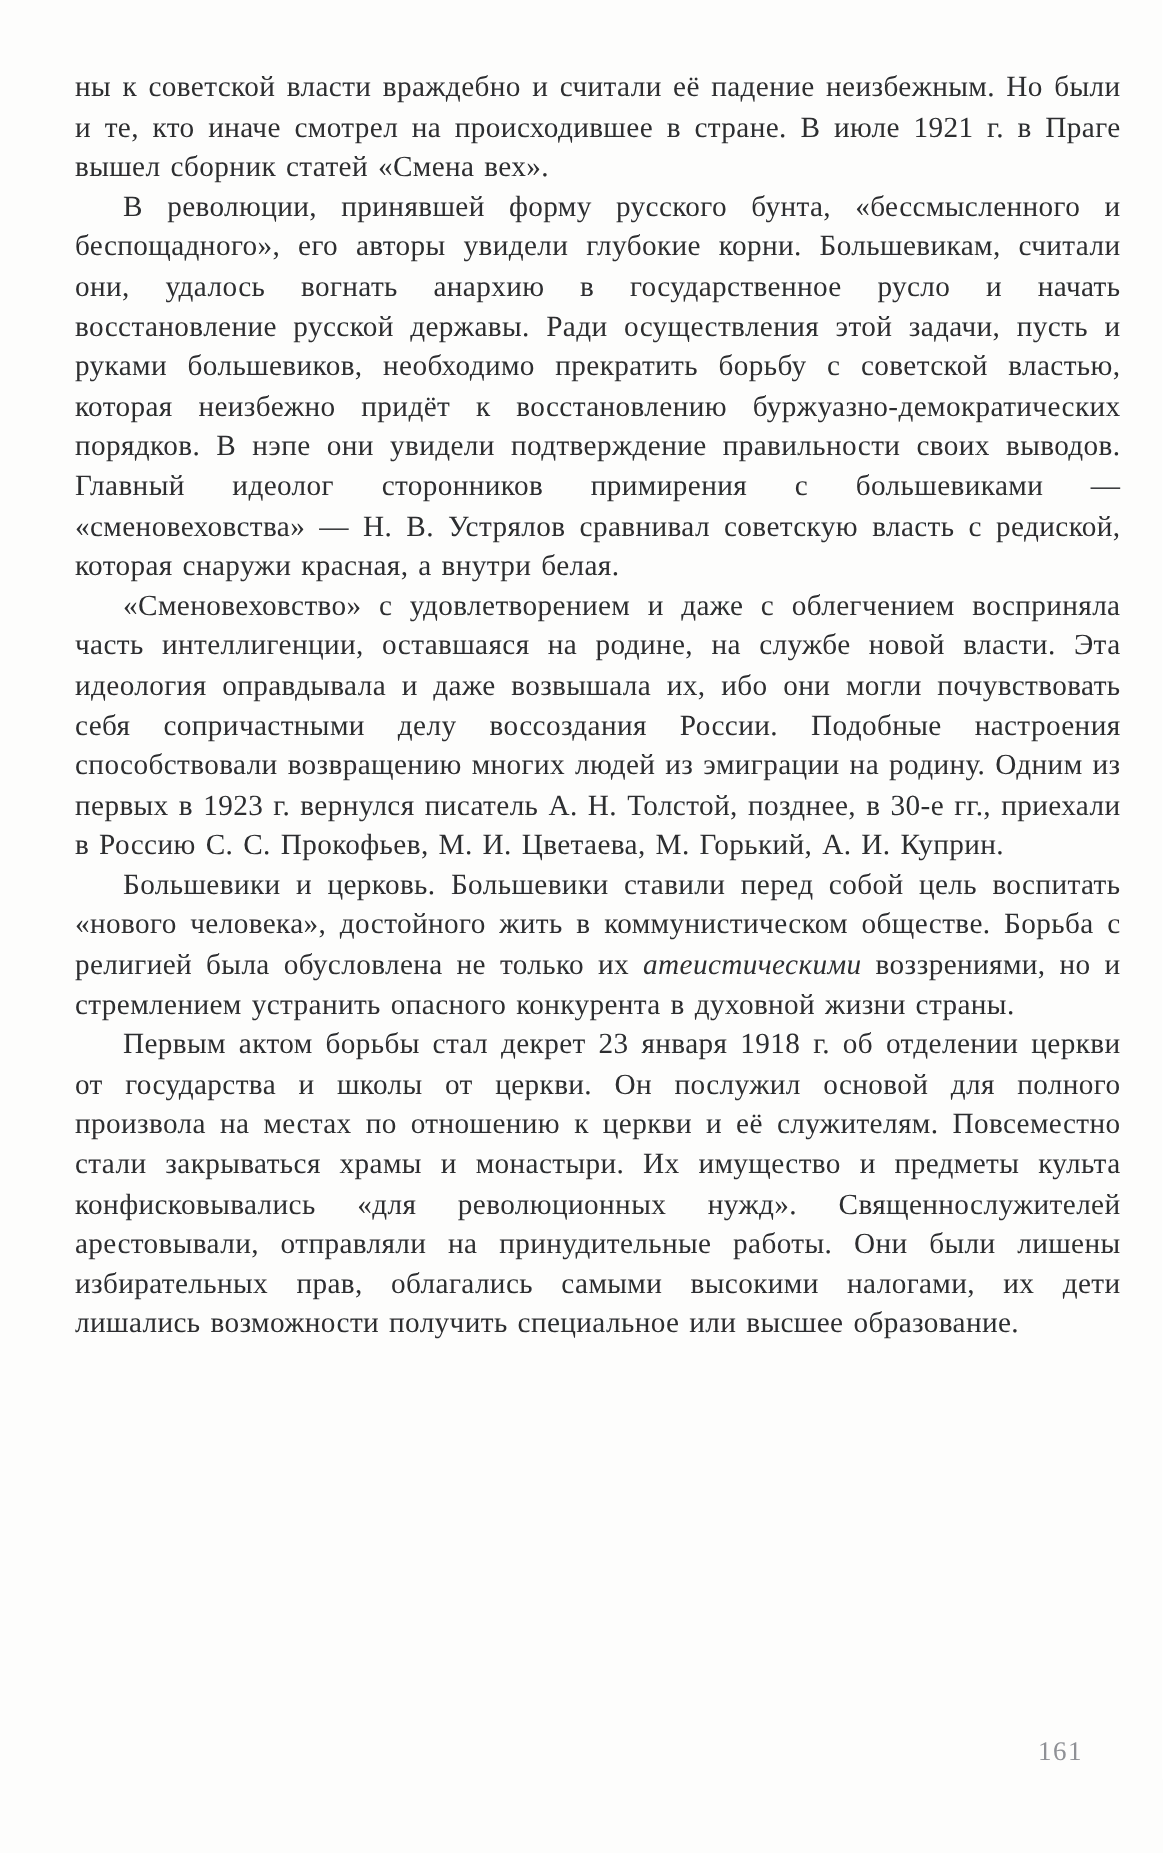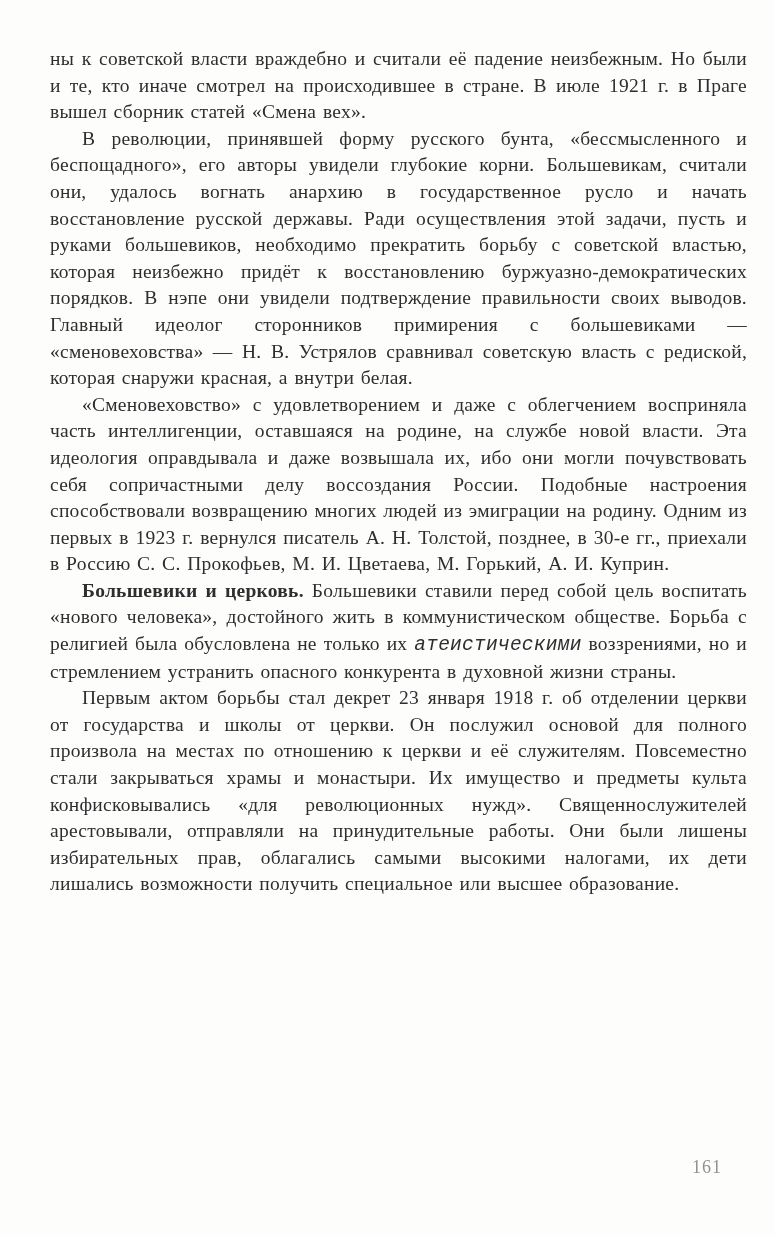--- a/index.html
+++ b/index.html
@@ -24,25 +24,24 @@
     overflow: hidden;
   }
   p.para {
     margin: 0;
     text-indent: 32px;
   }
   p.para.no-indent {
     text-indent: 0;
   }
   .lead-bold {
-    font-weight: bold;
+    font-weight: normal;
   }
   .em-italic {
     font-style: italic;
-    font-family: Liberation Mono, monospace;
   }
   .page-number {
     position: absolute;
     right: 53px;
     bottom: 54px;
     font-size: 18px;
     letter-spacing: 1px;
     color: #8f9196;
     text-align: right;
   }

